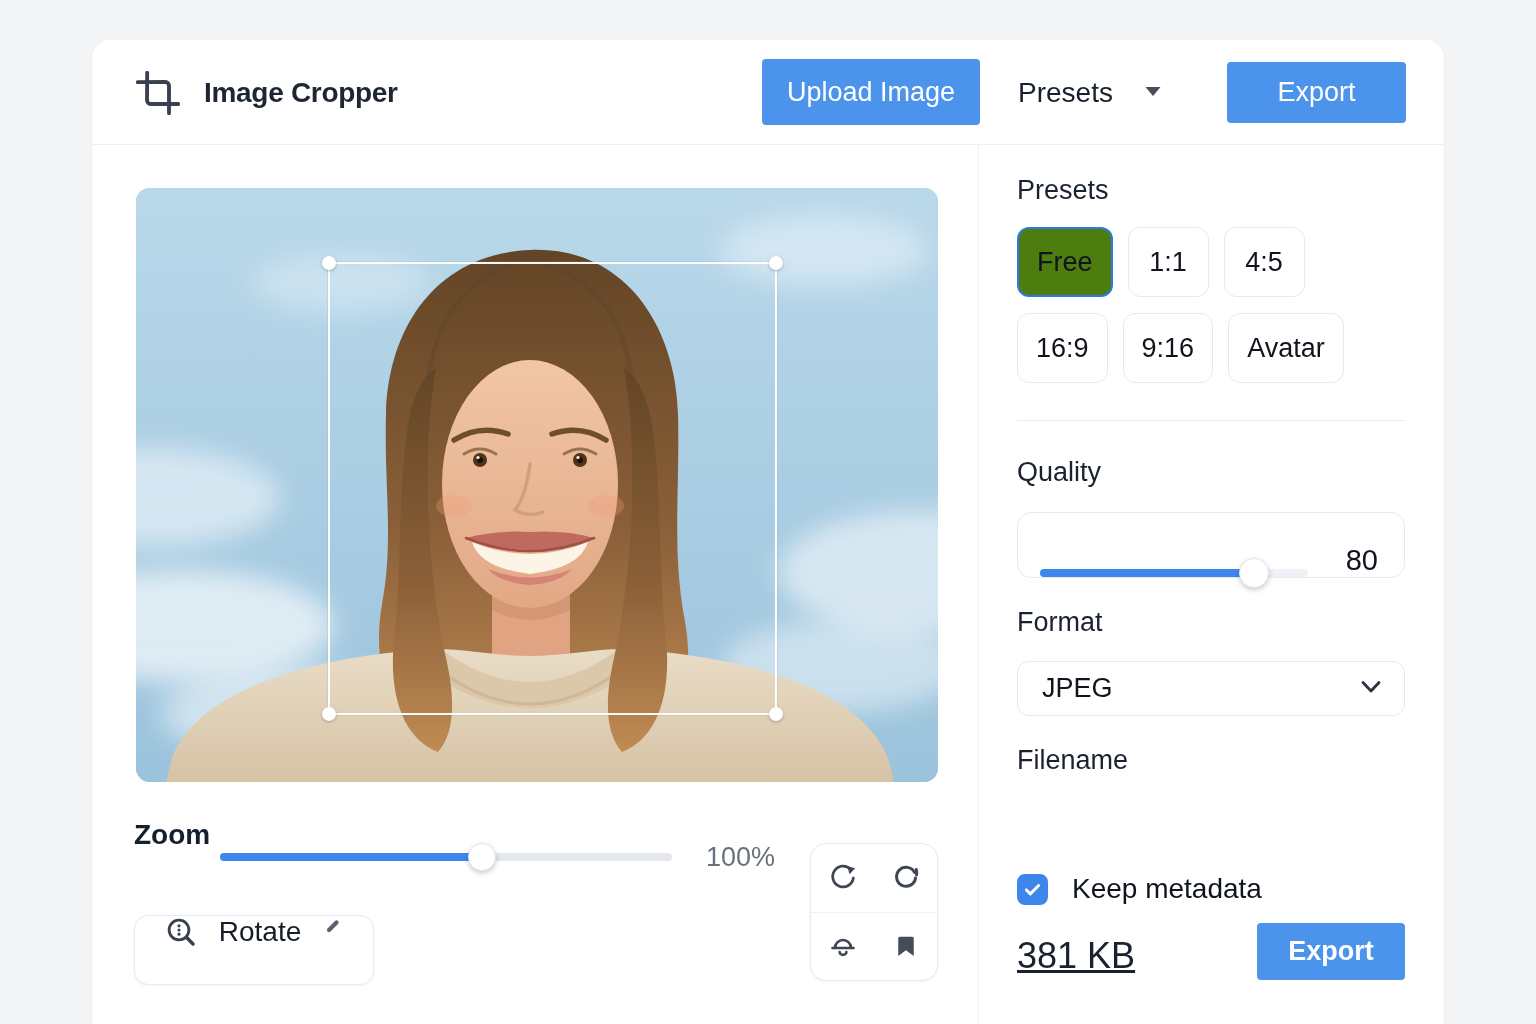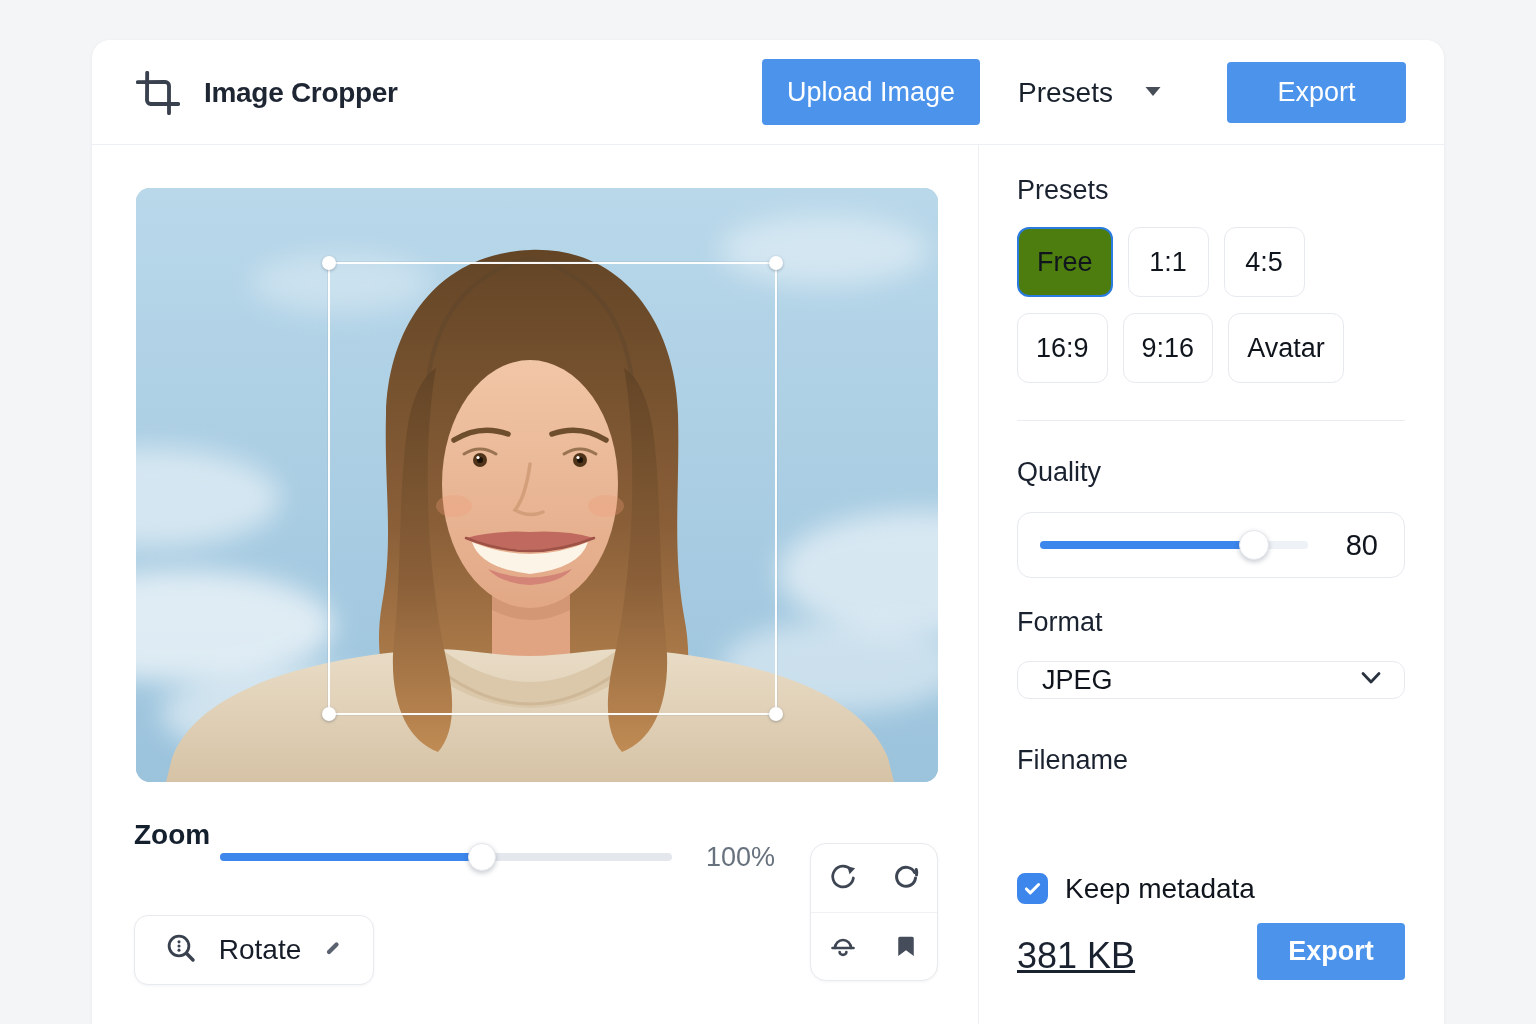--- a/index.html
+++ b/index.html
@@ -64,21 +64,21 @@
     background:#fff; border:1px solid #E4E7EB;
     box-shadow:0 2px 5px rgba(30,45,70,.25);
     transform:translate(-50%,-50%); cursor:grab;
   }
   .zoom-value { position:absolute; left:614px; top:802px; font-size:27px; color:#68727F; }
   
   .rotate-btn {
     position:absolute; left:42px; top:875px; width:240px; height:70px;
     background:#fff; border:1.5px solid #E7EAEE; border-radius:14px;
     box-shadow:0 1px 3px rgba(25,40,60,.05);
-    display:flex; align-items:center; justify-content:center; gap:22px; cursor:pointer;
+    display:flex; justify-content:center; gap:22px; cursor:pointer;
   }
   .rotate-btn .rotate-label { font-size:28px; color:#161D29; }
   
   .tool-group {
     position:absolute; left:718px; top:803px; width:128px; height:138px;
     background:#fff; border:1.5px solid #E7EAEE; border-radius:16px;
     box-shadow:0 1px 3px rgba(25,40,60,.05);
     display:flex; flex-direction:column;
   }
   .tool-row { flex:1; display:flex; }
@@ -98,33 +98,33 @@
     height:70px; min-width:81px; padding:0 18px;
     background:#fff; border:1.5px solid #E6E9EE; border-radius:12px;
     font-size:27px; font-family:inherit; color:#10151D; cursor:pointer;
     display:flex; align-items:center; justify-content:center;
   }
   .preset-btn.selected { background:#4d7c0f; border:2px solid #2B7CE0; }
   .sb-divider { position:absolute; left:38px; top:275px; width:388px; height:1px; background:#E9ECF0; }
   .quality-card {
     position:absolute; left:38px; top:367px; width:388px; height:66px;
     border:1.5px solid #E6E9EE; border-radius:14px; background:#fff;
-    display:flex; align-items:center; padding:0 26px 0 22px;
+    display:flex; align-items:flex-end; padding:0 26px 0 22px;
   }
   .quality-track { position:relative; flex:1; height:8px; background:#EEF1F5; border-radius:5px; cursor:pointer; }
   .quality-fill { position:absolute; left:0; top:0; height:8px; background:#3D86EC; border-radius:5px; }
   .quality-value { width:56px; text-align:right; font-size:29px; color:#10151D; margin-left:14px; }
   .field-box {
-    position:absolute; left:38px; width:388px; height:38px;
+    position:absolute; left:38px; width:388px; height:55px;
     border:1.5px solid #E6E9EE; border-radius:12px; background:#fff;
   }
   .format-select { top:516px; display:flex; align-items:center; justify-content:space-between; padding:0 22px 0 24px; cursor:pointer; }
   .format-select .select-value { font-size:27px; color:#10151D; }
   .filename-input { top:649px; font-size:27px; color:#10151D; padding:0 22px; font-family:inherit; width:388px; outline:none; }
-  .meta-row { position:absolute; left:38px; top:728px; display:flex; align-items:flex-start; gap:17px; cursor:pointer; }
+  .meta-row { position:absolute; left:38px; top:728px; display:flex; align-items:center; gap:24px; cursor:pointer; }
   .checkbox {
     width:31px; height:31px; border-radius:8px; background:#fff;
     border:2px solid #C9CFD8; display:flex; align-items:center; justify-content:center;
   }
   .checkbox svg { display:none; }
   .checkbox.checked { background:#3D86EC; border-color:#3D86EC; }
   .checkbox.checked svg { display:block; }
   .meta-label { font-size:28px; color:#10151D; }
   .file-size { position:absolute; left:38px; top:790px; font-size:36px; color:#1A2230;text-decoration:underline; }
   .sb-export-btn { position:absolute; left:278px; top:778px; width:148px; height:57px; font-weight:700; }

